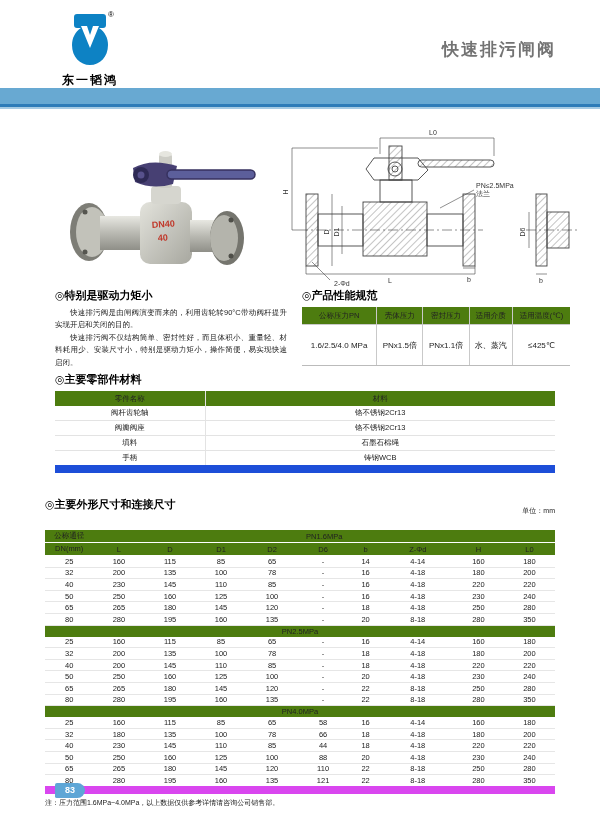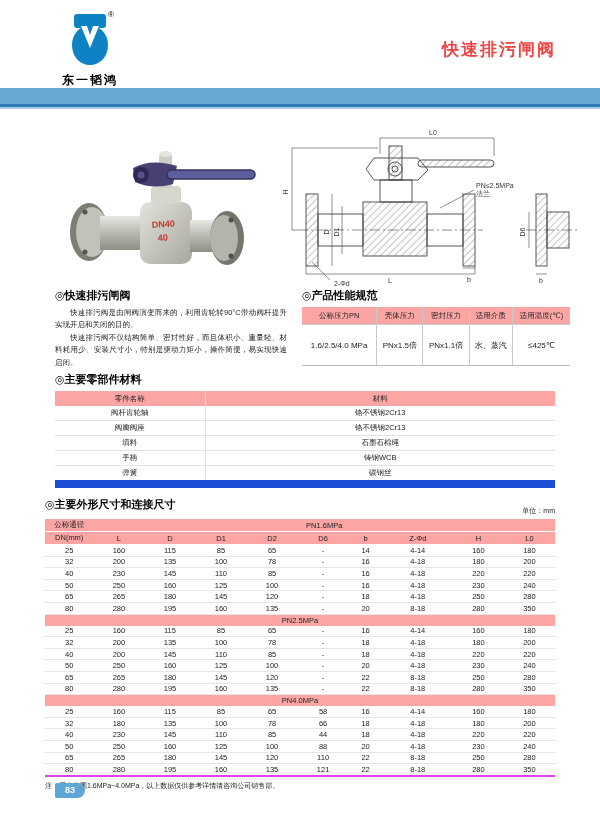--- a/index.html
+++ b/index.html
@@ -3,21 +3,21 @@
 <meta charset="utf-8">
 <style>
   html,body{margin:0;padding:0;background:#eee;}
   .page{position:relative;width:600px;height:819px;background:#fff;overflow:hidden;
         font-family:"Liberation Sans","DejaVu Sans",sans-serif;color:#1a1a1a;}
 
   
   .logo-wrap{position:absolute;left:50px;top:12px;width:80px;text-align:center;}
   .brand-name{font-size:12px;font-weight:bold;letter-spacing:2px;margin-top:2px;color:#000;}
   .reg-mark{position:absolute;left:108px;top:10px;font-size:8px;color:#000;}
-  .page-title{position:absolute;right:44px;top:38px;font-size:17px;font-weight:bold;letter-spacing:2px;color:#ef4444;font-family:Liberation Serif, serif;}
+  .page-title{position:absolute;right:44px;top:38px;font-size:17px;font-weight:bold;letter-spacing:2px;color:#737373;font-family:Liberation Serif, serif;}
   .banner{position:absolute;left:0;top:88px;width:600px;height:16px;background:#68a9d2;}
   .banner-line1{position:absolute;left:0;top:104px;width:600px;height:3px;background:#2e7cb8;}
   .banner-line2{position:absolute;left:0;top:107px;width:600px;height:2px;background:#a6cbe3;}
   .website{position:absolute;left:30px;top:88px;height:16px;line-height:16px;color:#fff;
            font-size:8.5px;font-weight:bold;letter-spacing:1px;margin-top:41px;}
 
   
   .photo-svg{position:absolute;left:55px;top:128px;}
   .drawing-svg{position:absolute;left:278px;top:124px;}
   .drawing-svg text{font-size:7px;fill:#333;}
@@ -27,41 +27,41 @@
   .sec-title{font-size:11px;font-weight:bold;color:#000;margin:0 0 4px 0;}
   .small-note{font-size:7px;color:#222;}
 
   
   .features{position:absolute;left:55px;top:288px;width:232px;}
   .features p{font-size:7.5px;line-height:1.65;margin:0;text-indent:2em;text-align:justify;color:#222;}
 
   
   table{border-collapse:collapse;width:100%;}
   th,td{font-weight:normal;text-align:center;font-size:7.5px;color:#222;padding:0;}
-  thead th,.group-row td{background:#fca5a5;}
+  thead th,.group-row td{background:#4d7c0f;}
 
   
   .performance{position:absolute;left:270px;top:288px;width:268px;margin-left:32px;}
   .perf-table th{height:17px;border:1px solid #c9c9c9;border-top:none;font-size:7.5px;}
   .perf-table td{height:40px;border:1px solid #c9c9c9;border-bottom:1px solid #bbb;font-size:8px;}
   .perf-table th:first-child,.perf-table td:first-child{border-left:none;}
   .perf-table th:last-child,.perf-table td:last-child{border-right:none;}
 
   
   .materials{position:absolute;left:55px;top:372px;width:500px;}
   .mat-table{border-bottom:8px solid #1d4ed8;}
   .mat-table th{height:15px;}
   .mat-table td{height:14px;border-bottom:1px solid #e3e3e3;}
   .mat-table td:first-child,.mat-table th:first-child{width:30%;border-right:1px solid #e3e3e3;}
 
   
   .dimensions{position:absolute;left:45px;top:497px;width:510px;}
   .dims-title-row{display:flex;justify-content:space-between;align-items:flex-end;}
   .unit-label{font-size:7px;color:#222;}
-  .dims-table{margin-top:3px;border-bottom:2px solid #d946ef;}
+  .dims-table{margin-top:14px;border-bottom:8px solid #d946ef;}
   .dims-table thead th{height:12px;border-bottom:1px solid #fff;font-size:7.5px;}
   .dims-table tbody td{height:10.6px;border-bottom:1px solid #e6e6e6;}
   .dims-table .group-row td{height:11px;border-bottom:none;}
   .dims-table col.c0{width:9.5%;}
   .dn2{line-height:1.15;}
   .dims-note{margin-top:4px;}
 
   
   .page-badge{position:absolute;left:55px;top:783px;width:30px;height:15px;background:#5ea6d6;
               border-radius:2px 8px 8px 2px;color:#fff;font-size:9px;font-weight:bold;
@@ -186,21 +186,21 @@
     </g>
     <g stroke="#444" stroke-width="0.6" fill="none">
       <line x1="251" y1="88" x2="251" y2="124"></line>
       <line x1="258" y1="150" x2="269" y2="150"></line>
     </g>
     <text x="247" y="108" text-anchor="middle" transform="rotate(-90 247 108)">D6</text>
     <text x="263" y="159" text-anchor="middle">b</text>
   </svg>
 
   <div class="features">
-    <h3 class="sec-title">◎快速排污闸阀</h3>
+    <h3 class="sec-title">◎特别是驱动力矩小</h3>
     <p>快速排污阀是由闸阀演变而来的，利用齿轮转90°C带动阀杆提升实现开启和关闭的目的。</p>
     <p>快速排污阀不仅结构简单、密封性好，而且体积小、重量轻、材料耗用少、安装尺寸小，特别是驱动力矩小，操作简便，易实现快速启闭。</p>
   </div>
 
   <div class="performance">
     <h3 class="sec-title">◎产品性能规范</h3>
     <table class="perf-table">
       <thead>
           <tr id="perf-head">
             <th>公称压力PN</th>
@@ -240,24 +240,20 @@
             <td>阀瓣阀座</td>
             <td>铬不锈钢2Cr13</td>
           </tr>
           <tr>
             <td>填料</td>
             <td>石墨石棉绳</td>
           </tr>
           <tr>
             <td>手柄</td>
             <td>铸钢WCB</td>
-          </tr>
-          <tr>
-            <td>弹簧</td>
-            <td>碳钢丝</td>
           </tr>
         </tbody>
     </table>
   </div>
 
   <div class="dimensions">
     <div class="dims-title-row">
       <h3 class="sec-title">◎主要外形尺寸和连接尺寸</h3>
       <span class="unit-label">单位：mm</span>
     </div>

